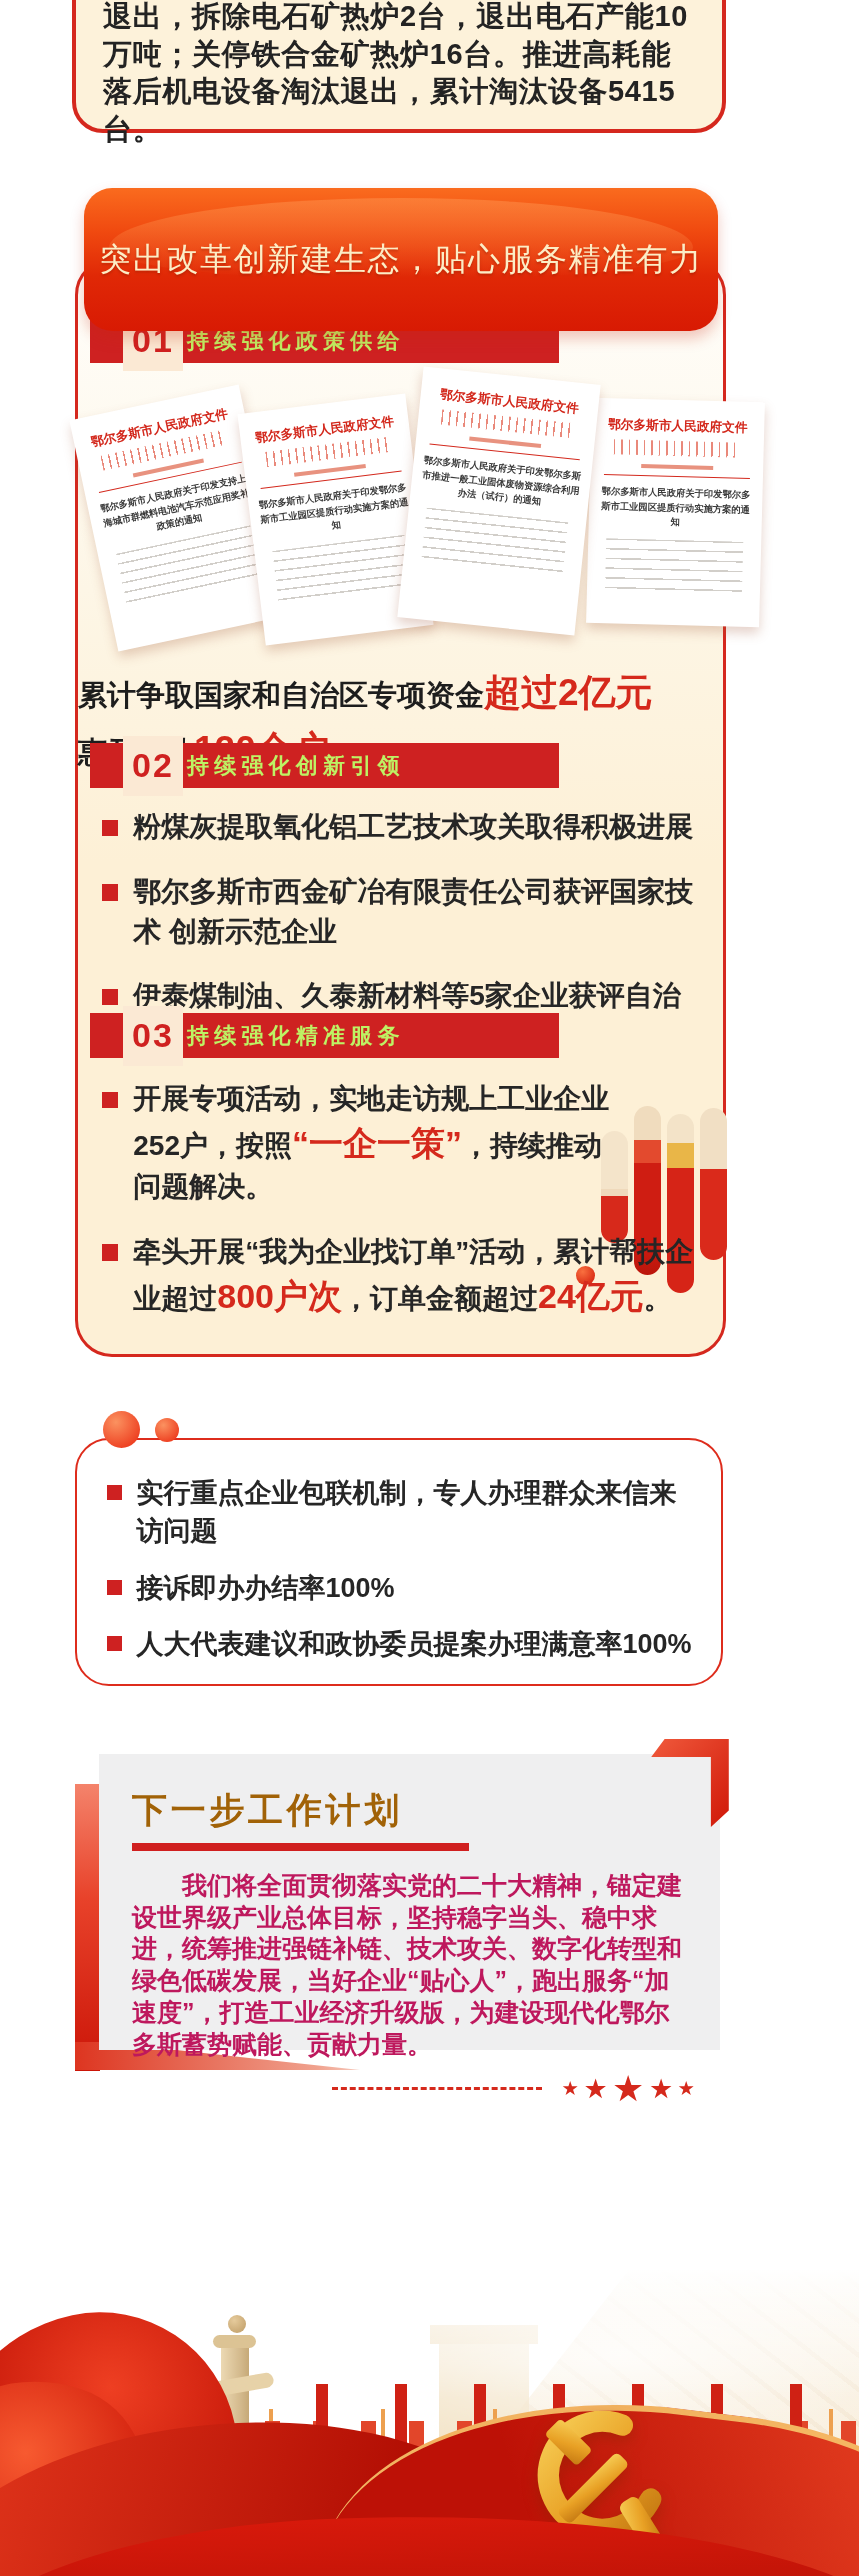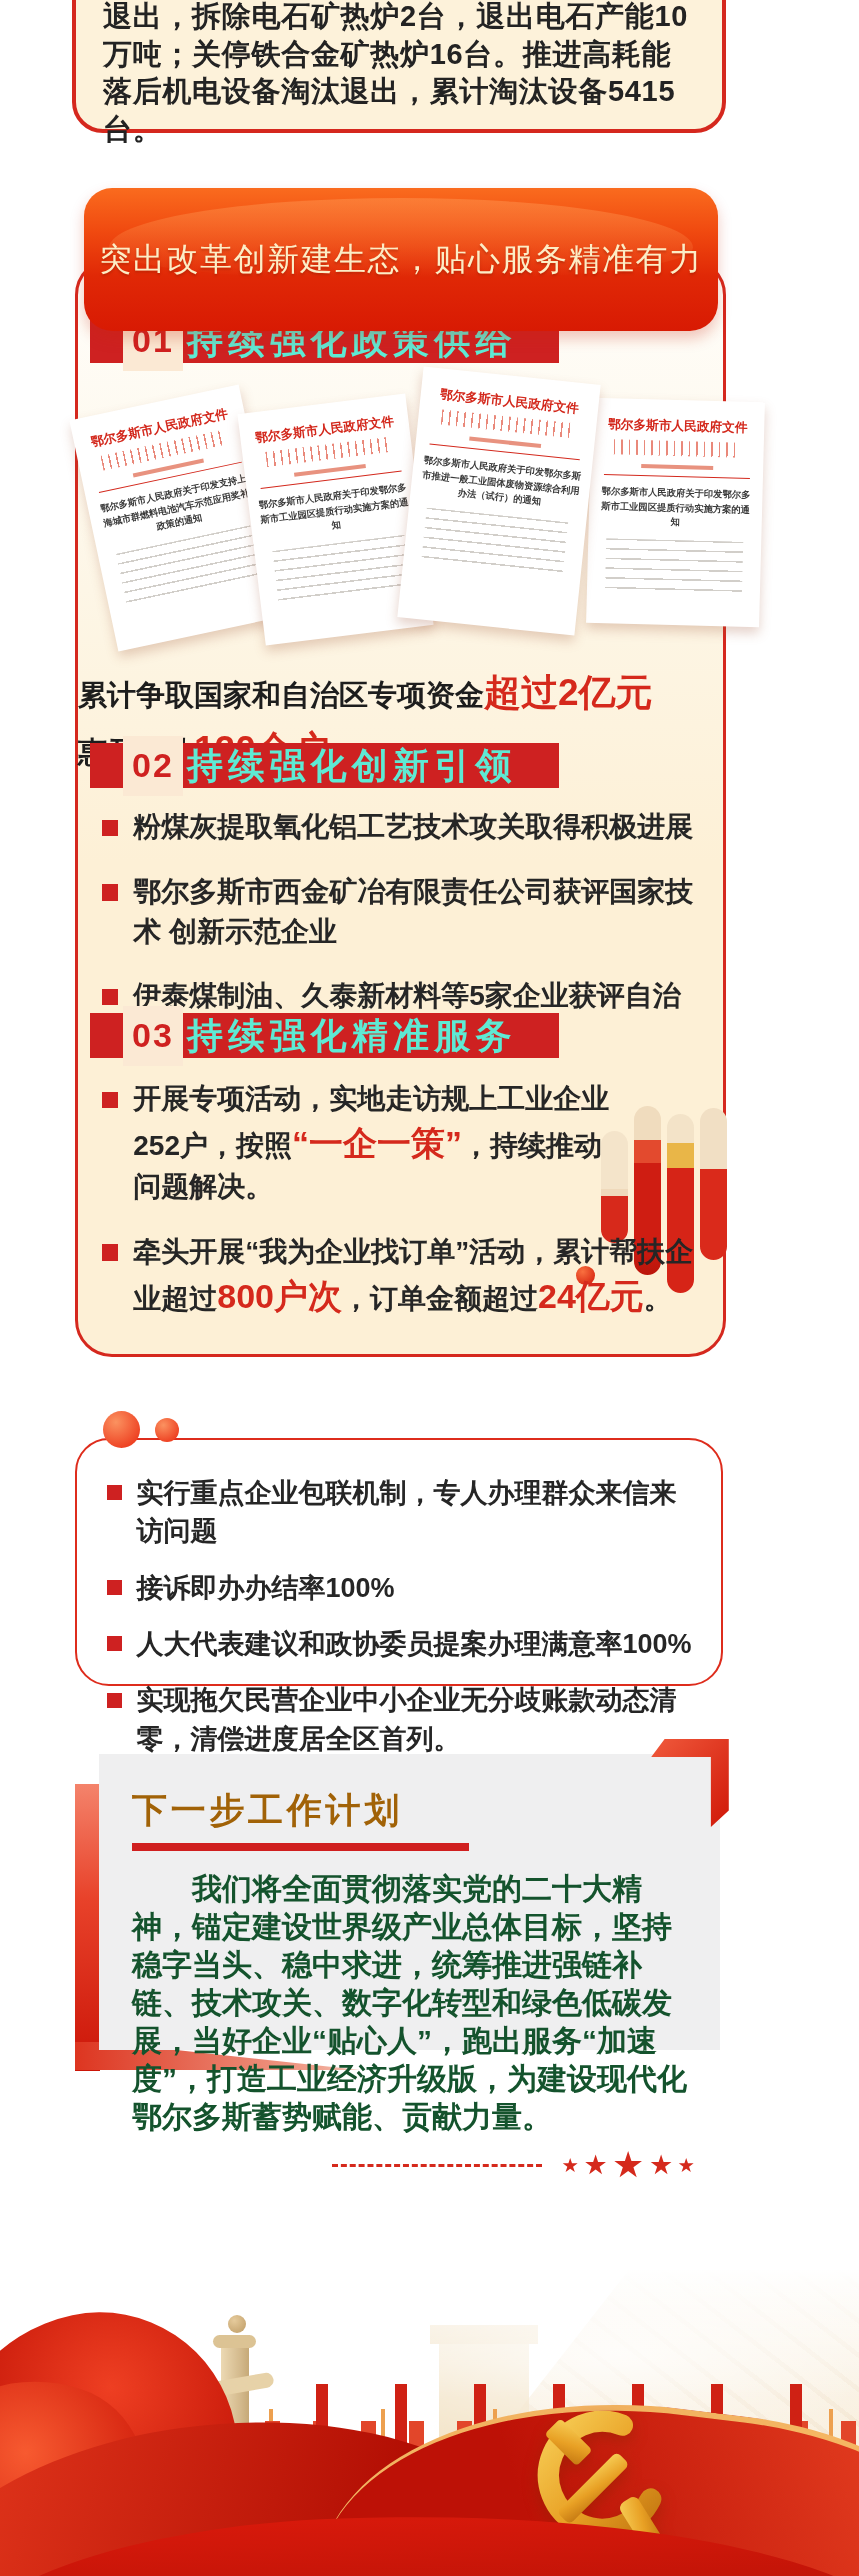--- a/index.html
+++ b/index.html
@@ -24,21 +24,21 @@
 
   
   .card{position:absolute;left:75px;top:258px;width:651px;height:1099px;box-sizing:border-box;
         border:3.7px solid #d5281e;border-radius:37px;
         background:linear-gradient(180deg,#fffefb 0%,#fdf6e6 30%,#fdf0d6 55%,#fdf0d6 100%);}
 
   .sec{position:absolute;left:12px;width:469px;height:45px;background:#ce2121;}
   .sec .nbox{position:absolute;left:33px;top:-7.5px;width:60px;height:60px;background:#fbe9d4;
              color:#cf2120;font-size:34px;font-weight:bold;display:flex;align-items:center;
              justify-content:center;letter-spacing:2.2px;}
-  .sec .st{position:absolute;left:97px;top:0;line-height:45px;color:#5eead4;font-size:36px;
+  .sec .st{position:absolute;left:97px;top:0;line-height:45px;color:#bef264;font-size:22px;
            font-weight:bold;letter-spacing:5.2px;white-space:nowrap;}
   #sec1{top:57px;} #sec2{top:482px;} #sec3{top:752px;}
 
   
   .docs{position:absolute;left:18px;top:112px;width:612px;height:278px;}
   .doc{position:absolute;background:#fff;box-shadow:0 6px 12px rgba(160,90,60,.28);
        box-sizing:border-box;padding:18px 9px;text-align:center;}
   .doc1{left:-4.5px;top:27px;width:173px;height:236px;transform:rotate(-12deg);z-index:1;}
   .doc2{left:155px;top:30px;width:169px;height:233px;transform:rotate(-7deg);z-index:2;}
   .doc3{left:314px;top:1.5px;width:178px;height:252px;transform:rotate(6deg);z-index:3;}
@@ -93,21 +93,21 @@
              background:linear-gradient(180deg,#f4836b 0%,#e8422a 40%,#cb1508 100%);}
   .np-wedge{position:absolute;left:75px;top:2042px;width:285px;height:28px;
             background:linear-gradient(90deg,#dd3520,#f0a28e 85%,#f6c8bb);
             clip-path:polygon(0 0,10% 0,100% 100%,0 100%);}
   .np-gray{position:absolute;left:99px;top:1754px;width:621px;height:296px;background:#efeff0;
            box-sizing:border-box;z-index:1;}
   .np-bracket{position:absolute;left:651px;top:1739px;z-index:2;}
   .np-title{font-size:35px;font-weight:bold;color:#a16207;letter-spacing:3.7px;margin:33px 0 0 33px;
             font-family:"Liberation Serif","DejaVu Serif",serif;}
   .np-bar{width:337px;height:7.5px;background:#d01f1f;margin:9px 0 0 33px;}
-  .np-para{margin:19.4px 28px 0 33px;font-size:30px;line-height:1.27;color:#14532d;
+  .np-para{margin:19.4px 28px 0 33px;font-size:25px;line-height:1.27;color:#be185d;
            text-indent:2em;font-weight:bold;}
   .np-foot{display:flex;align-items:center;margin:7.5px 25px 0 233px;}
   .np-dash{flex:1;border-top:3.7px dashed #d5291c;margin-right:19.4px;}
   .np-stars{display:flex;align-items:center;gap:4.5px;color:#d5291c;}
   .star1,.star5{font-size:19.4px;} .star2,.star4{font-size:27px;} .star3{font-size:36px;}
 
   
   .illus{position:absolute;left:0;top:2269px;width:860px;height:307px;overflow:hidden;}
   .wallband{position:absolute;left:567px;top:-67px;width:403px;height:433px;transform:rotate(38deg);
             background:repeating-linear-gradient(0deg,rgba(240,217,176,.85) 0 22.4px,rgba(229,198,148,.85) 22.4px 27px);
@@ -263,24 +263,20 @@
       <span class="bt">实行重点企业包联机制，专人办理群众来信来访问题</span>
     </div>
     <div class="bi">
       <span class="sq"></span>
       <span class="bt">接诉即办办结率100%</span>
     </div>
     <div class="bi">
       <span class="sq"></span>
       <span class="bt">人大代表建议和政协委员提案办理满意率100%</span>
     </div>
-    <div class="bi">
-      <span class="sq"></span>
-      <span class="bt">实现拖欠民营企业中小企业无分歧账款动态清零，清偿进度居全区首列。</span>
-    </div>
   </div>
 
   <div class="np-ribbon"></div>
   <div class="np-wedge"></div>
   <div class="np-gray">
     <div class="np-title">下一步工作计划</div>
     <div class="np-bar"></div>
     <div class="np-para">我们将全面贯彻落实党的二十大精神，锚定建设世界级产业总体目标，坚持稳字当头、稳中求进，统筹推进强链补链、技术攻关、数字化转型和绿色低碳发展，当好企业“贴心人”，跑出服务“加速度”，打造工业经济升级版，为建设现代化鄂尔多斯蓄势赋能、贡献力量。</div>
     <div class="np-foot">
       <div class="np-dash"></div>

